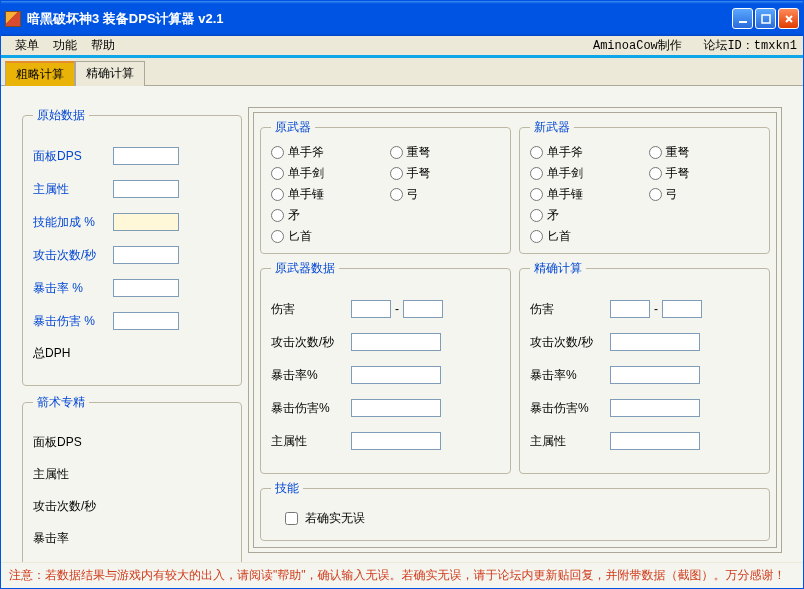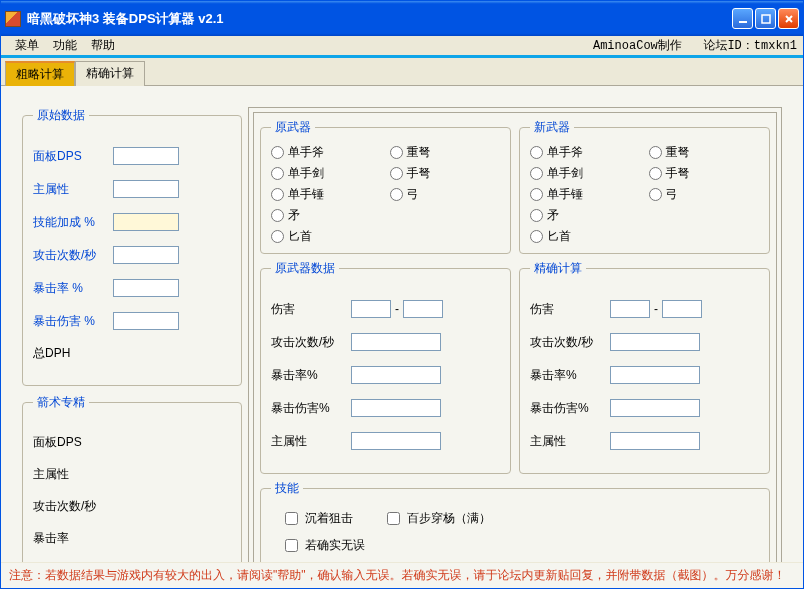--- a/index.html
+++ b/index.html
@@ -437,30 +437,20 @@
                   <input class="txt" style="width: 90px;">
                 </div>
             </fieldset>
           </div>
 
           <fieldset class="groupbox skills">
             <legend>技能</legend>
             <div class="chk-row">
               <label class="chk">
                   <input type="checkbox" style="">
-                  <span>沉着狙击</span>
-                </label>
-              <label class="chk">
-                  <input type="checkbox" style="">
-                  <span>百步穿杨（满）</span>
-                </label>
-            </div>
-            <div class="chk-row">
-              <label class="chk">
-                  <input type="checkbox" style="">
                   <span>若确实无误</span>
                 </label>
             </div>
           </fieldset>
         </div>
       </div>
     </div>
   </div>
 
   <div class="footer-note">注意：若数据结果与游戏内有较大的出入，请阅读"帮助"，确认输入无误。若确实无误，请于论坛内更新贴回复，并附带数据（截图）。万分感谢！</div>

